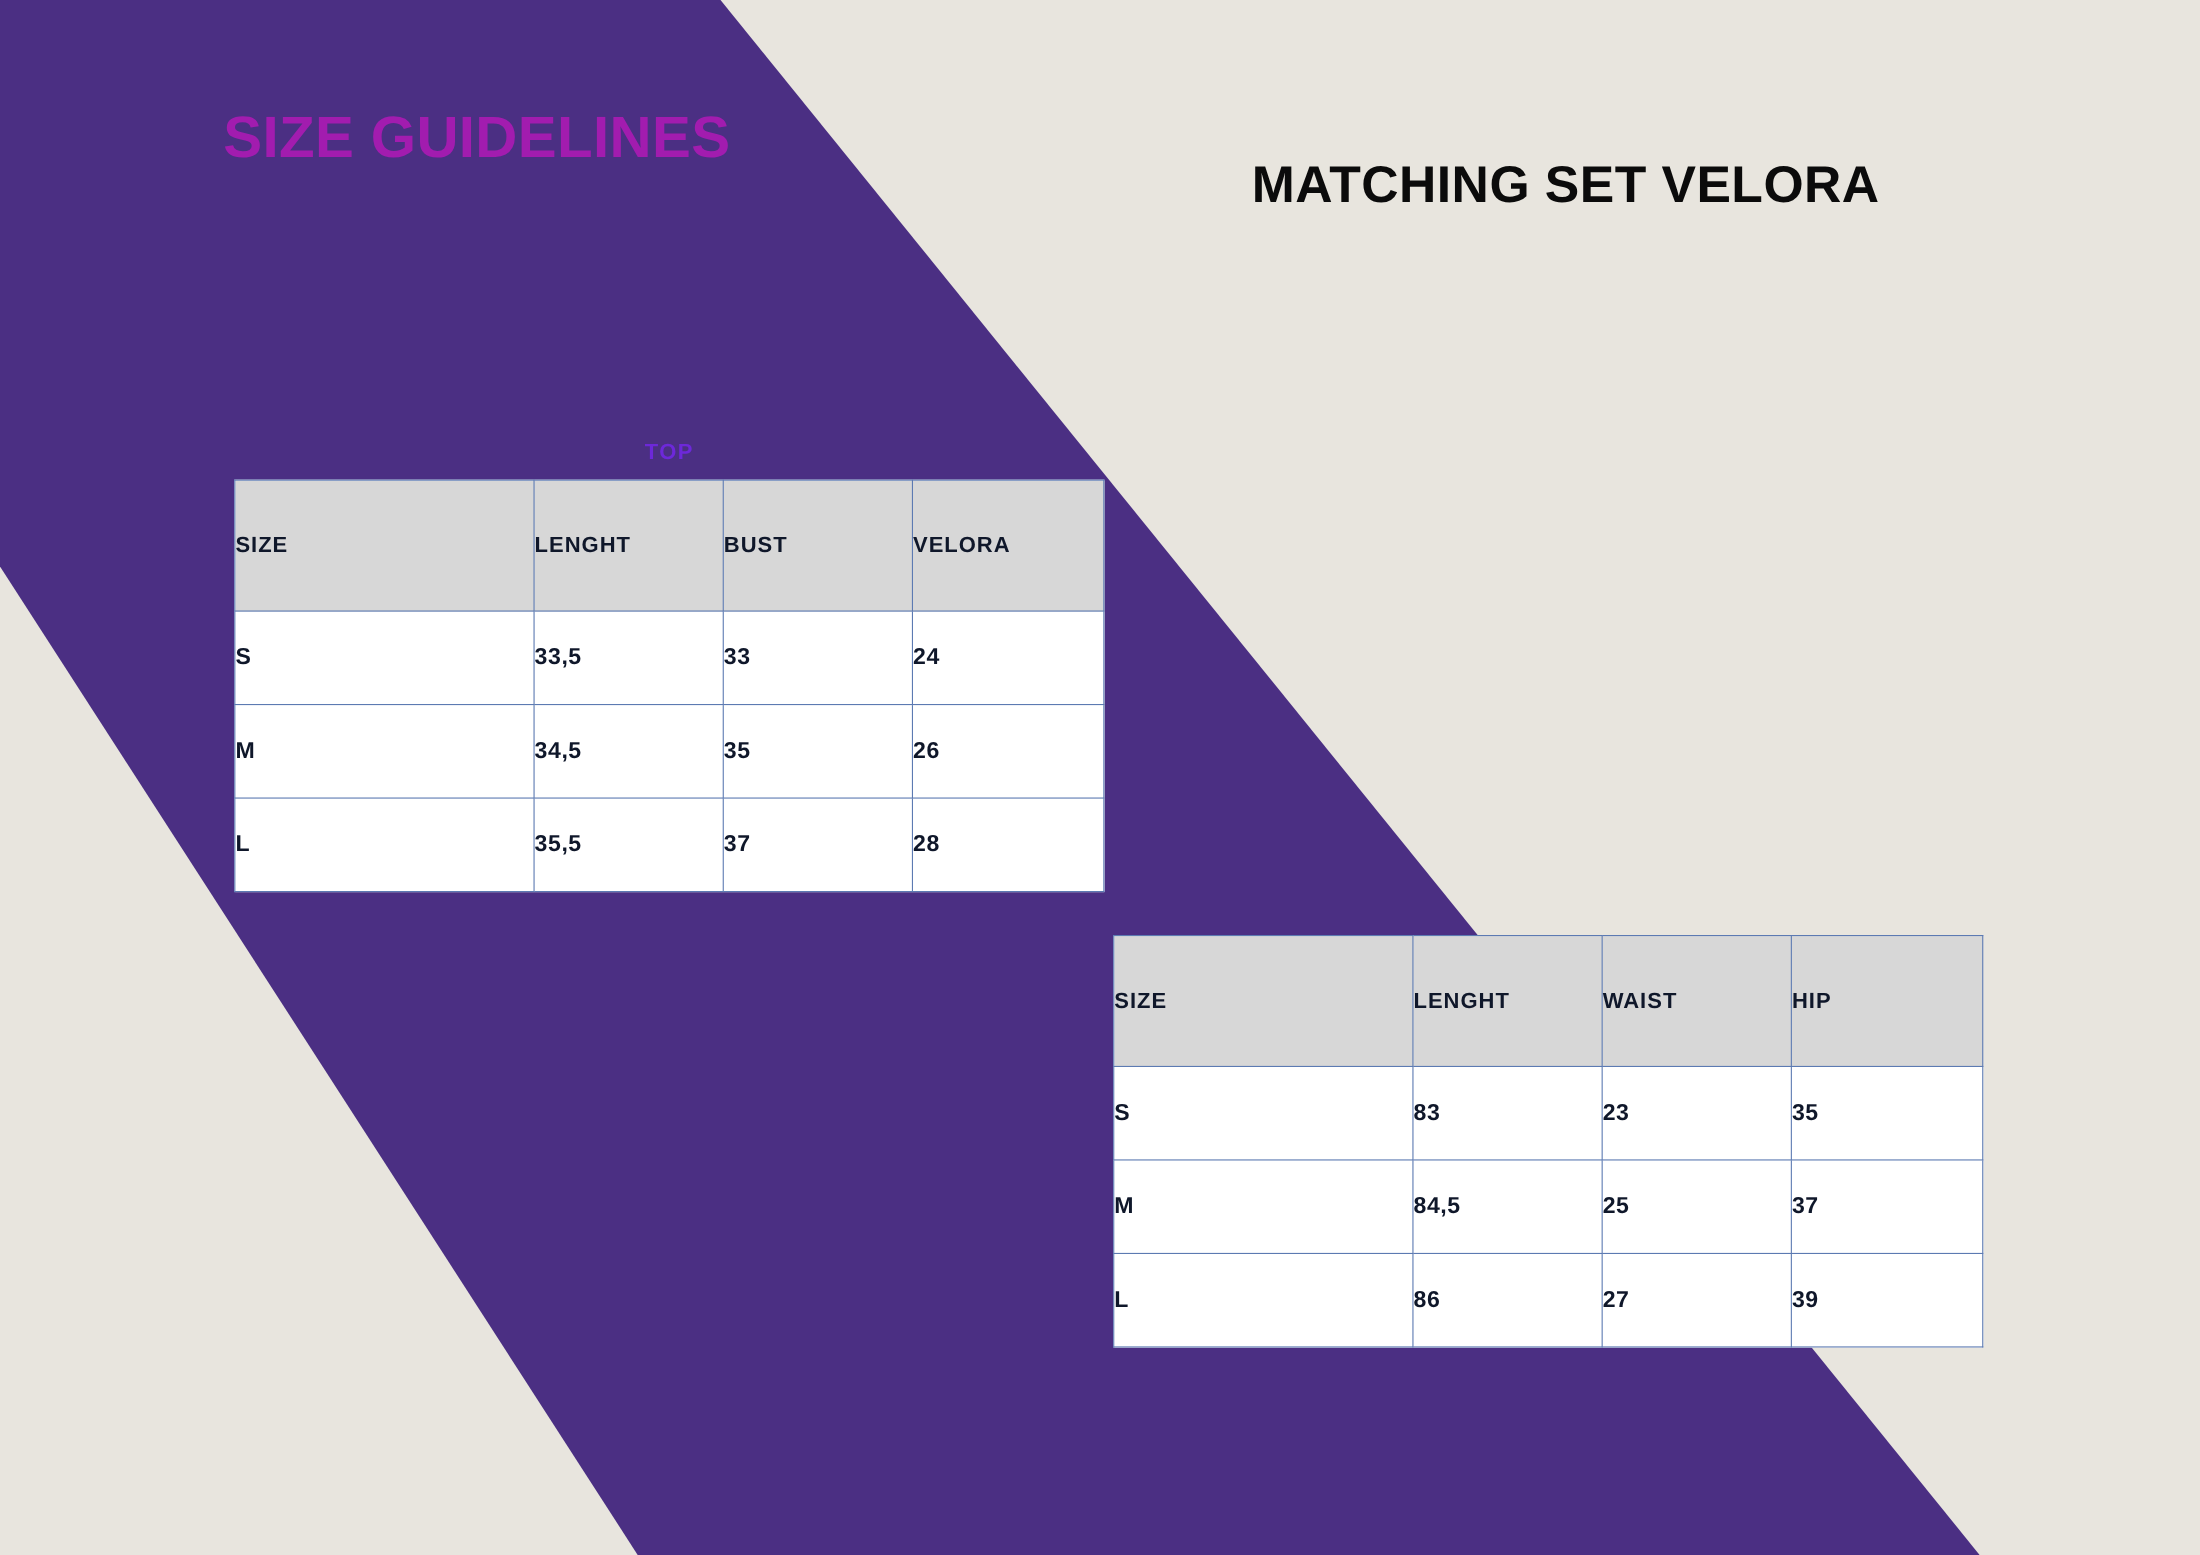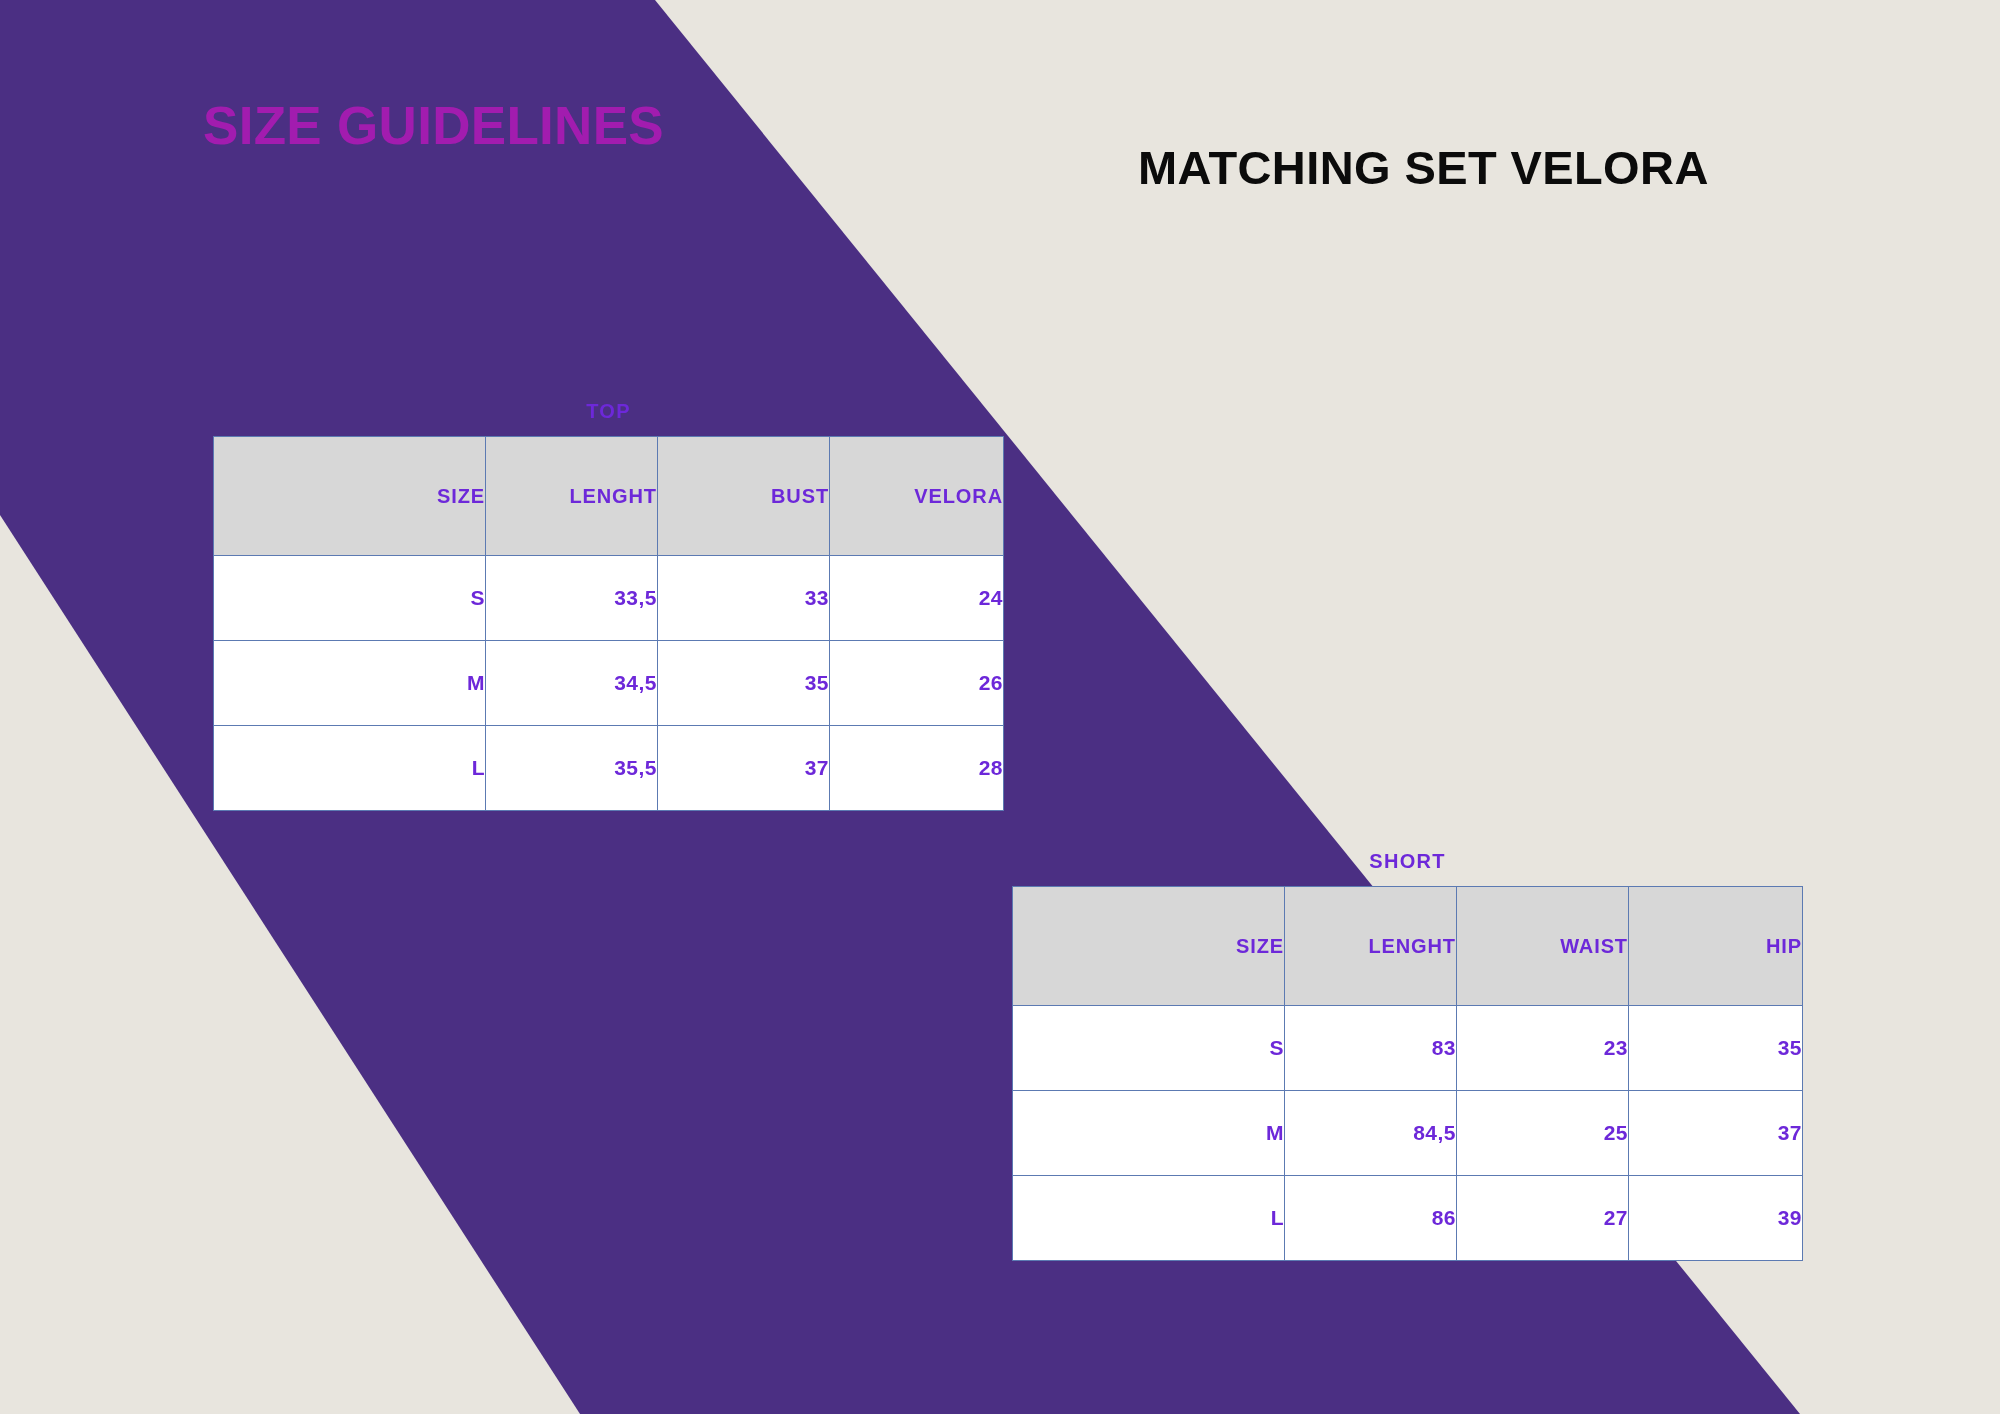--- a/index.html
+++ b/index.html
@@ -45,23 +45,23 @@
   .cap-on-purple{color:#6d28d9;}
 
   table.size-table{
     border-collapse:collapse;
     table-layout:fixed;
     background:#FFFFFF;
   }
   table.size-table th,
   table.size-table td{
     border:1.6px solid #5C7AB2;
-    text-align:right;
+    text-align:left;
     vertical-align:middle;
-    color:#6d28d9;
+    color:#0f172a;
     font-weight:700;
     font-size:20px;
     letter-spacing:0.9px;
     padding:0;
   }
   table.size-table thead th{
     background:#D7D7D7;
     height:118px;
   }
   table.size-table tbody td{
@@ -136,21 +136,20 @@
           <td>L</td>
           <td>35,5</td>
           <td>37</td>
           <td>28</td>
         </tr>
       </tbody>
     </table>
   </div>
 
   <div class="table-block" id="short-block">
-    <div class="table-caption cap-on-purple">SHORT</div>
     <table class="size-table" id="short-table">
       <colgroup>
         <col class="c-size">
           <col class="c-b">
           <col class="c-c">
           <col class="c-d">
       </colgroup>
       <thead>
         <tr>
           <th>SIZE</th>

